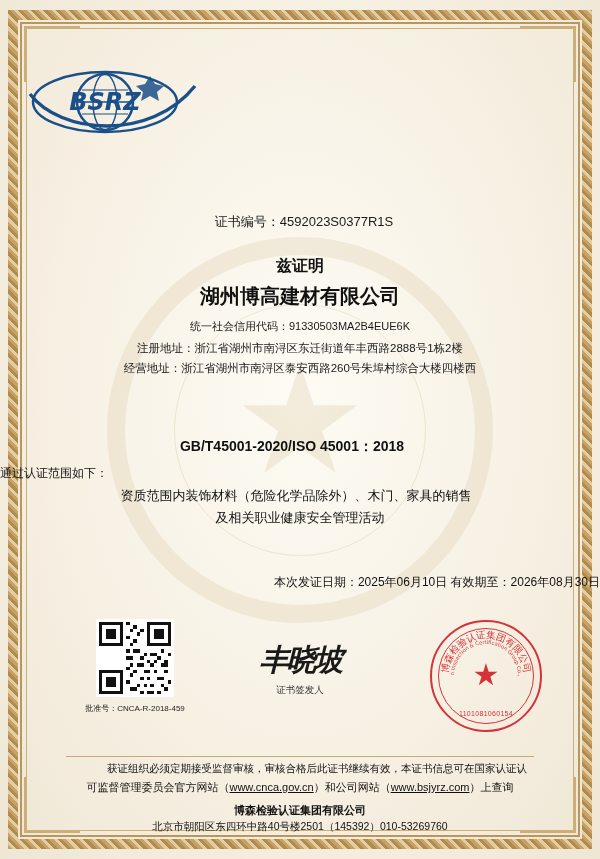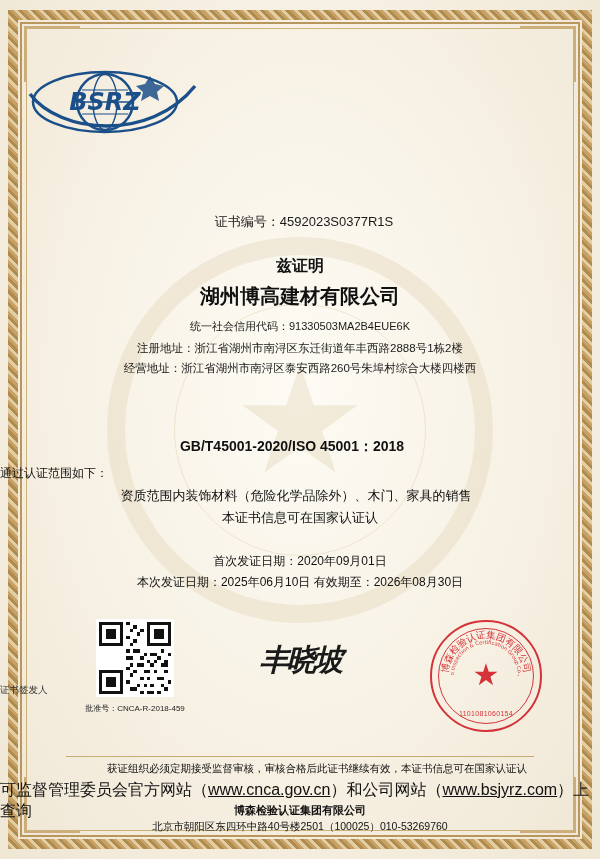--- a/index.html
+++ b/index.html
@@ -114,21 +114,21 @@
   }
   .scope2{
     position:absolute;left:0;right:0;top:509px;text-align:center;
     font-size:13px;color:#111;
   }
   .date1{
     position:absolute;left:0;right:0;top:553px;text-align:center;
     font-size:12px;color:#111;
   }
   .date2{
-    position:absolute;left:0;right:0;top:574px;text-align:center;
+    position:absolute;left:0;right:0;top:574px;text-align:right;
     font-size:12px;color:#111;
   }
 
   
   .qr{
     position:absolute;left:96px;top:619px;width:78px;height:78px;
     background:#fff;padding:3px;box-sizing:border-box;
   }
   .qr canvas,.qr .qrgrid{width:100%;height:100%;display:block;}
   .qr-label{
@@ -138,21 +138,21 @@
 
   
   .signature{
     position:absolute;left:0;right:0;top:640px;text-align:center;
     font-size:30px;color:#1a1a1a;
     font-family:"DejaVu Serif","Liberation Serif",serif;
     font-style:italic;font-weight:bold;
     letter-spacing:-3px;
   }
   .sign-label{
-    position:absolute;left:0;right:0;top:684px;
+    position:absolute;left:0;right:0;top:684px;text-align:center;
     font-size:9.5px;color:#333;
   }
 
   
   .seal{
     position:absolute;right:58px;top:620px;width:108px;height:108px;
     border-radius:50%;
     border:2.5px solid #d2232a;
     color:#d2232a;
     opacity:.92;
@@ -170,22 +170,22 @@
     font-size:7px;color:#d2232a;letter-spacing:.3px;
   }
   .seal svg{position:absolute;left:0;top:0;}
 
   
   .note1{
     position:absolute;left:0;right:0;top:762px;text-align:center;
     font-size:10.5px;color:#111;padding-left:34px;
   }
   .note2{
-    position:absolute;left:0;right:0;top:780px;
-    font-size:16px;color:#111;
+    position:absolute;left:0;right:0;top:780px;text-align:center;
+    font-size:11px;color:#111;
   }
   .footer-line{
     position:absolute;left:66px;right:66px;top:756px;height:1px;background:#c8ab72;
   }
   .org{
     position:absolute;left:0;right:0;top:803px;text-align:center;
     font-size:11px;font-weight:bold;color:#111;
   }
   .org-addr{
     position:absolute;left:0;right:0;top:820px;text-align:center;
@@ -233,23 +233,22 @@
     <div class="hereby">兹证明</div>
     <div class="company">湖州博高建材有限公司</div>
     <div class="credit">统一社会信用代码：91330503MA2B4EUE6K</div>
     <div class="addr1">注册地址：浙江省湖州市南浔区东迁街道年丰西路2888号1栋2楼</div>
     <div class="addr2">经营地址：浙江省湖州市南浔区泰安西路260号朱埠村综合大楼四楼西</div>
 
     <div class="std-code">GB/T45001-2020/ISO 45001：2018</div>
 
     <div class="scope-lead">通过认证范围如下：</div>
     <div class="scope1">资质范围内装饰材料（危险化学品除外）、木门、家具的销售</div>
-    <div class="scope2">本证书信息可在国家认证认</div>
-
-    <div class="date1">首次发证日期：2020年09月01日</div>
+    <div class="scope2">及相关职业健康安全管理活动</div>
+
     <div class="date2">本次发证日期：2025年06月10日 有效期至：2026年08月30日</div>
 
     <div class="qr">
       <svg class="qrgrid" viewBox="0 0 21 21" shape-rendering="crispEdges">
         <rect width="21" height="21" fill="#fff"></rect>
         <g fill="#111">
           <rect x="0" y="0" width="7" height="1"></rect>
             <rect x="0" y="6" width="7" height="1"></rect>
           <rect x="0" y="0" width="1" height="7"></rect>
             <rect x="6" y="0" width="1" height="7"></rect>
@@ -335,16 +334,16 @@
     </div>
 
     <div class="footer-line"></div>
 
     <div class="note1">获证组织必须定期接受监督审核，审核合格后此证书继续有效，本证书信息可在国家认证认</div>
     <div class="note2">
       <span>可监督管理委员会官方网站</span><span>（</span><a class="url" href="#">www.cnca.gov.cn</a><span>）和公司网站（</span><a class="url" href="#">www.bsjyrz.com</a><span>）上查询</span>
     </div>
 
     <div class="org">博森检验认证集团有限公司</div>
-    <div class="org-addr">北京市朝阳区东四环中路40号楼2501（100025）010-53269760</div>
+    <div class="org-addr">北京市朝阳区东四环中路40号楼2501（145392）010-53269760</div>
 
   </div>
 </div>
 
 </body></html>

